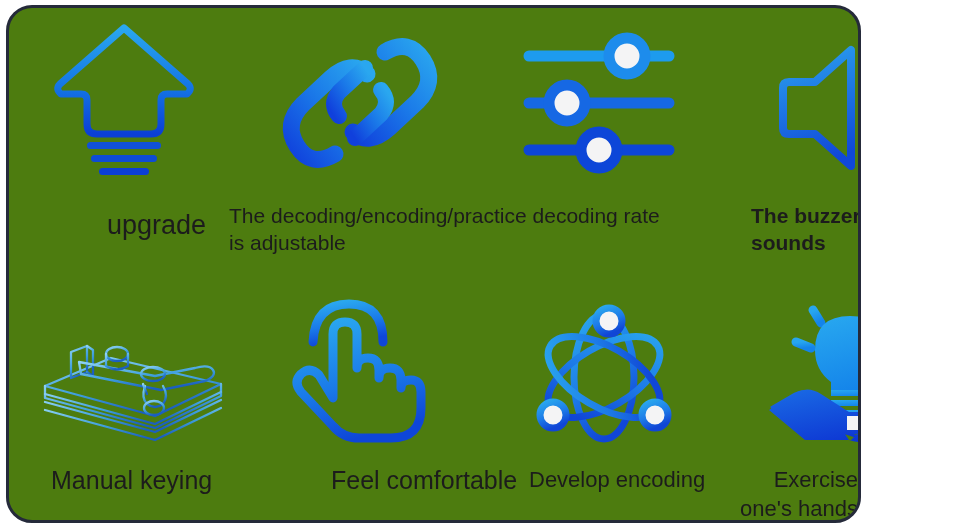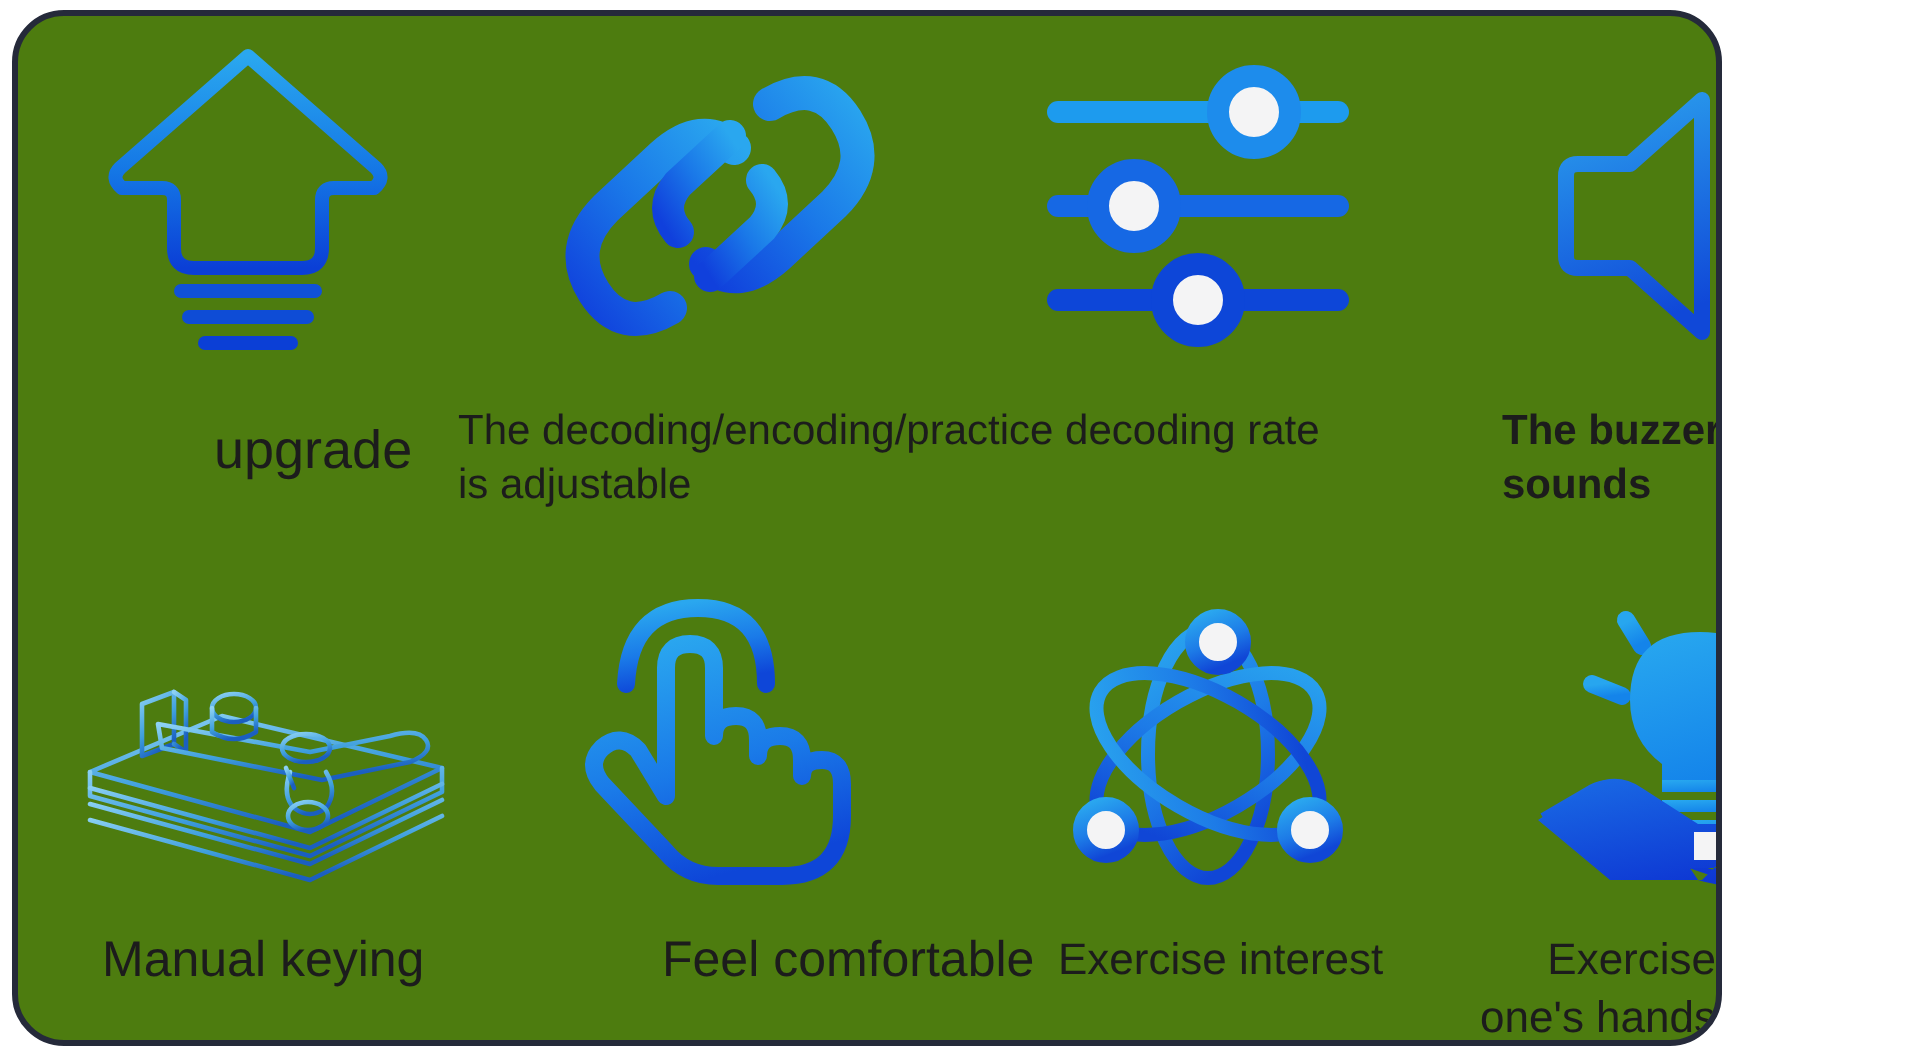--- a/index.html
+++ b/index.html
@@ -259,17 +259,17 @@
                  Q126 122 126 133 Q126 144 112 144 L80 144
                  L84 150 Q96 154 112 152 L138 150
                  Q156 146 162 132 Q150 118 132 120 L112 124
                  L86 150 L40 150 L4 120 Z" fill="url(#gPalm)"></path>
         <path d="M82 126 L110 126 Q120 126 120 133 Q120 140 110 140 L82 140 Z" fill="#f4f4f5"></path>
       </svg>
     </div>
 
     <div class="label lbl-manual">Manual keying</div>
     <div class="label lbl-feel">Feel comfortable</div>
-    <div class="label lbl-interest">Exercise interest</div>
+    <div class="label lbl-interest">Develop encoding</div>
     <div class="label lbl-exercise">Exercise one's hands</div>
 
   </div>
 </div>
 
 </body></html>

